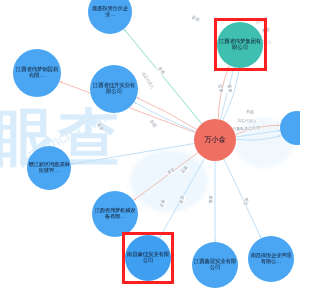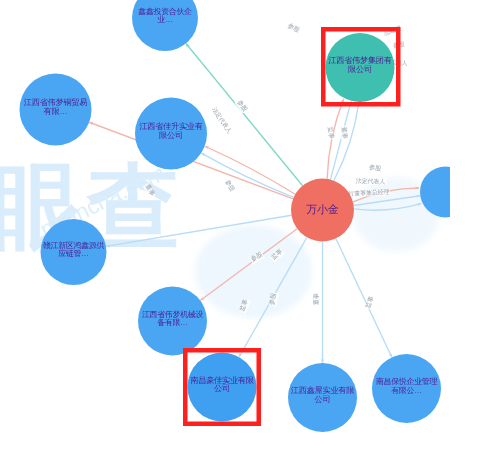--- a/index.html
+++ b/index.html
@@ -23,21 +23,21 @@
   #node-layer{z-index:4;}
   #highlight-layer{z-index:5;pointer-events:none;}
 
   .node{
     position:absolute;
     border-radius:50%;
     display:flex;
     align-items:center;
     justify-content:center;
     text-align:center;
-    color:#4c1d95;
+    color:#0f172a;
     box-sizing:border-box;
     overflow:hidden;
     cursor:pointer;
   }
   .node .node-label{
     display:block;
     line-height:1.06;
     letter-spacing:-0.2px;
     padding:0 1px;
     word-break:break-all;

